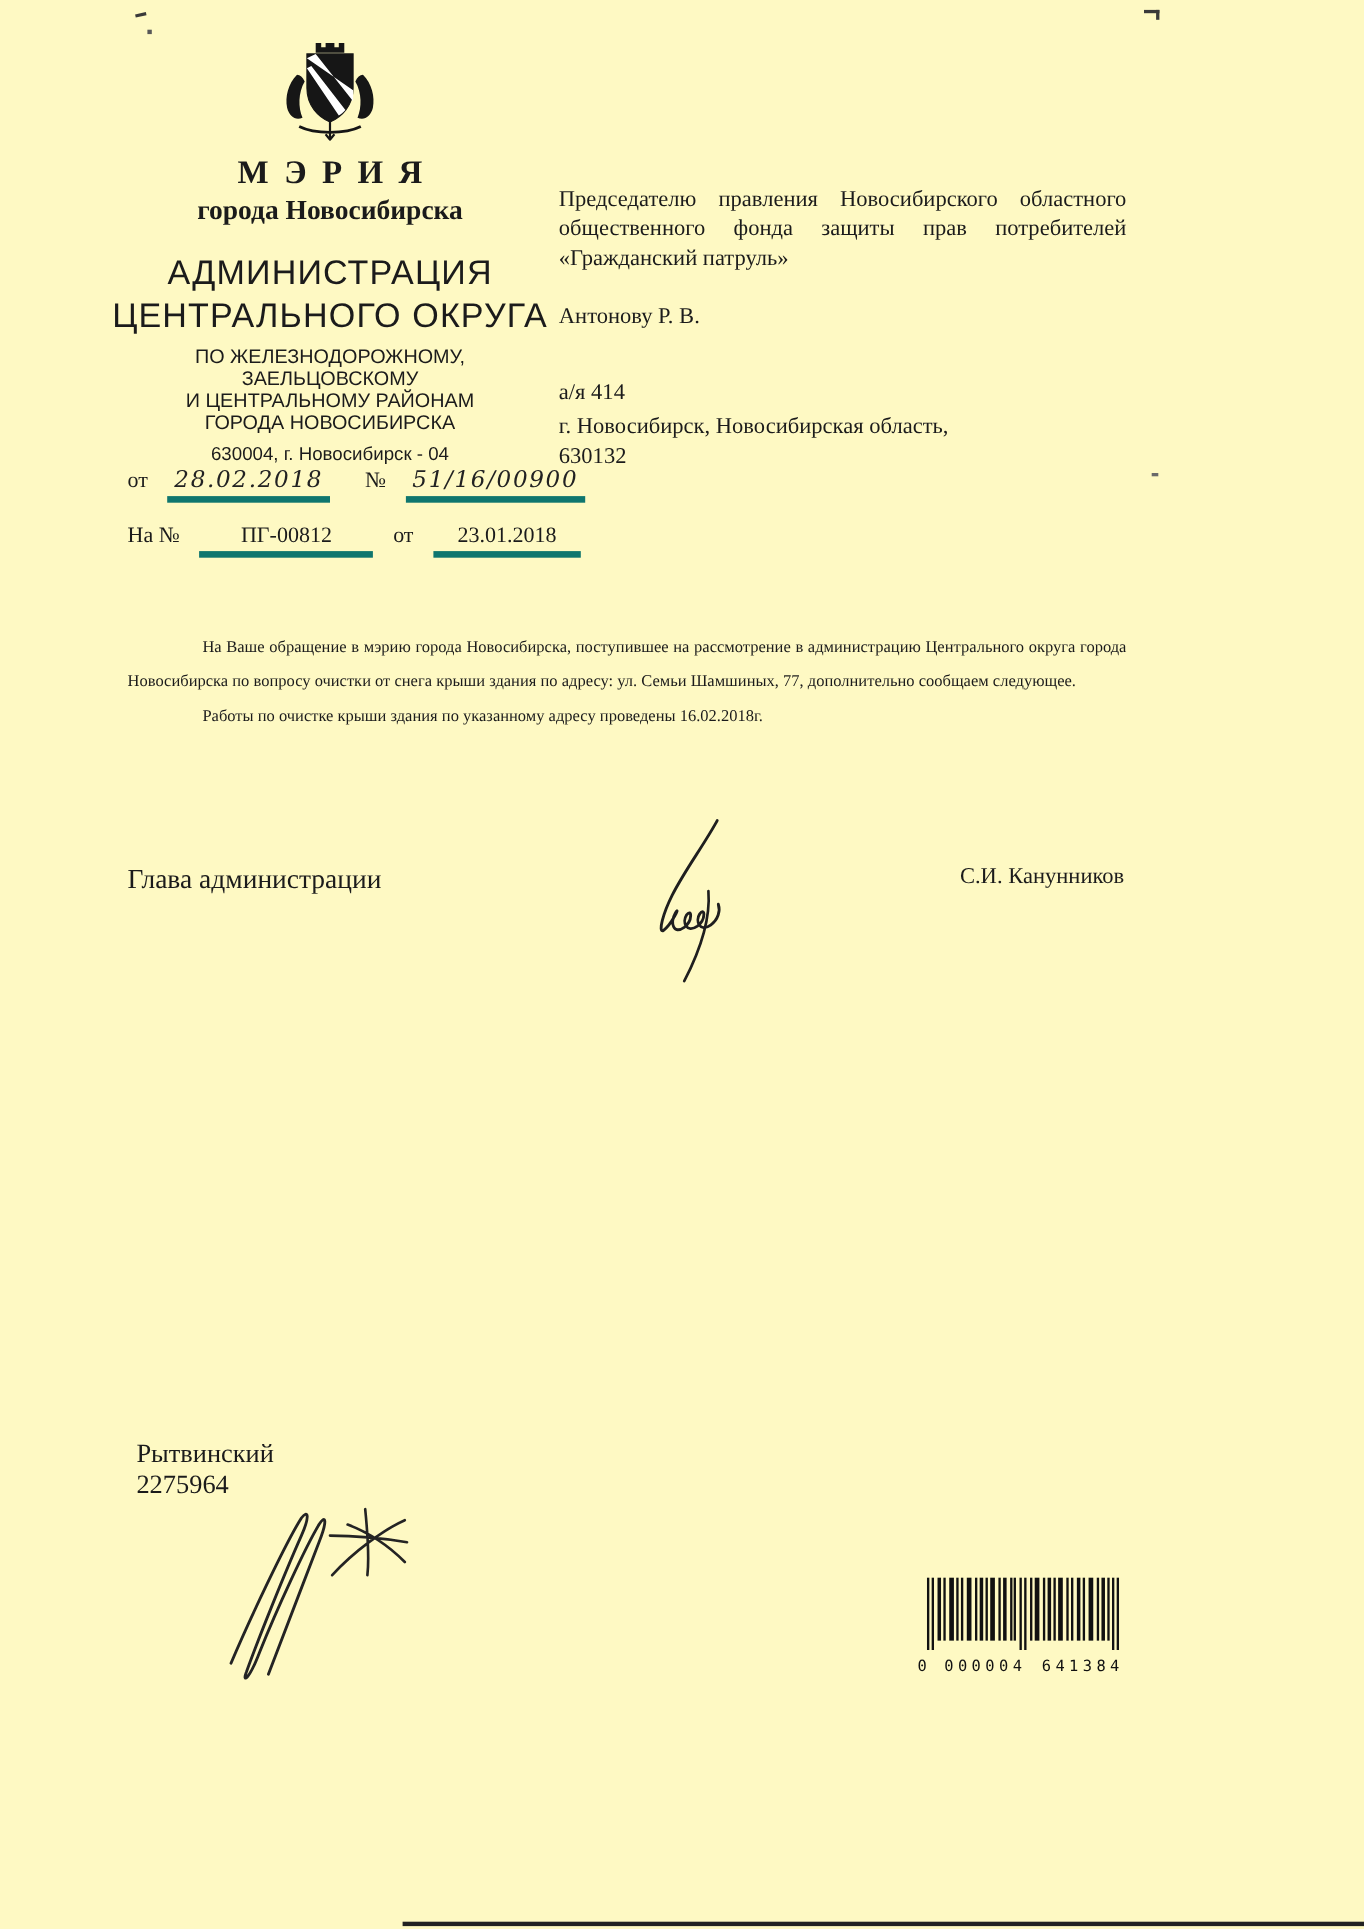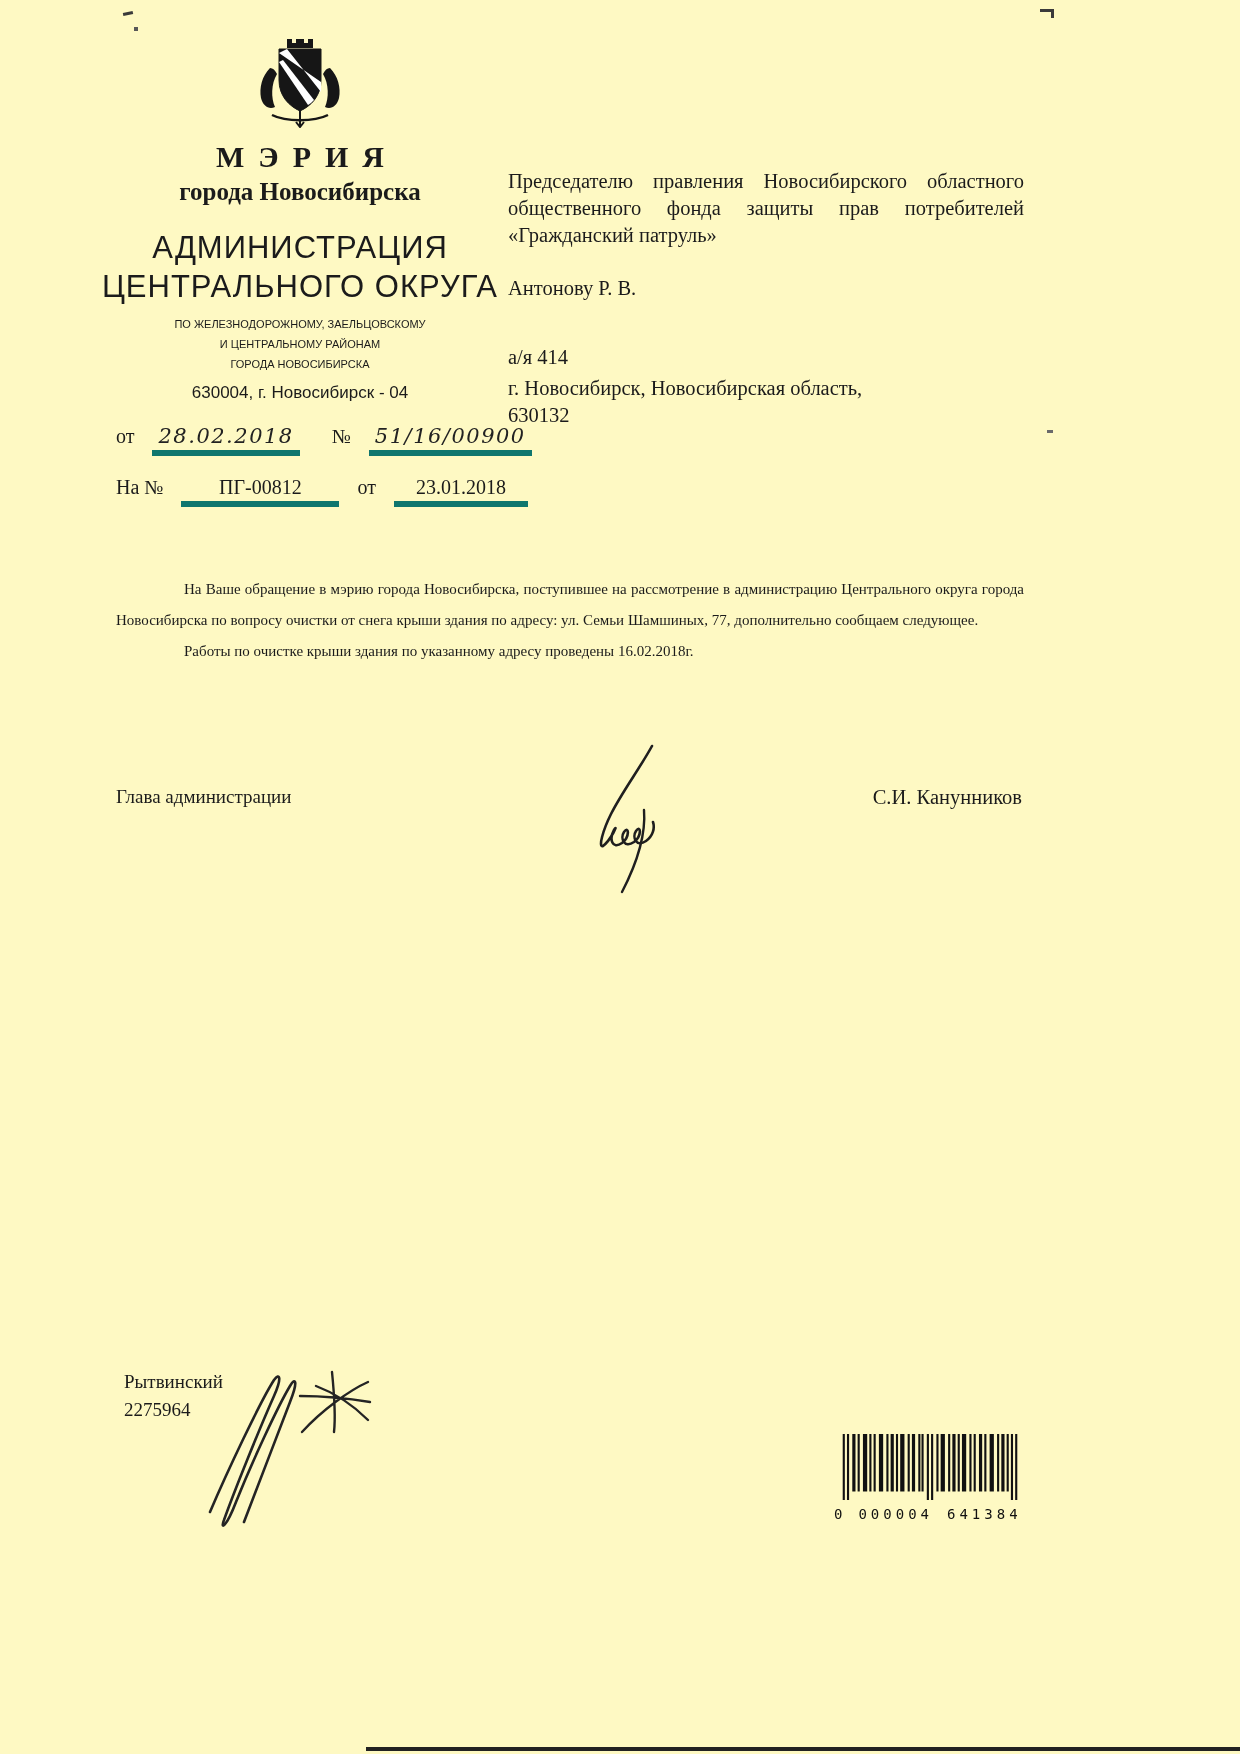--- a/index.html
+++ b/index.html
@@ -27,21 +27,21 @@
   }
   .org2 { font-size: 25px; font-weight: bold; margin-top: 4px; }
   .div1, .div2 {
     font-family: "Liberation Sans", sans-serif;
     font-size: 31px; letter-spacing: 1px;
   }
   .div1 { margin-top: 24px; }
   .div2 { margin-top: 3px; }
   .cov {
     font-family: "Liberation Sans", sans-serif;
-    font-size: 11px; line-height: 20px;
+    font-size: 18px; line-height: 20px;
   }
   .cov-first { margin-top: 9px; }
   .addr {
     font-family: "Liberation Sans", sans-serif;
     font-size: 17px; line-height: 23px;
   }
   .addr-first { margin-top: 7px; }
 
   
   .ref1 { position: absolute; left: 116px; top: 424px; font-size: 20px; white-space: nowrap; }
@@ -85,29 +85,29 @@
     position: absolute;
     left: 116px; top: 574px;
     width: 908px;
     font-size: 15px;
     line-height: 31px;
     text-align: justify;
   }
   .body-text p { margin: 0; text-indent: 68px; }
 
   
-  .sign-position { position: absolute; left: 116px;  top: 786px; font-size: 19px; }
+  .sign-position { position: absolute; left: 116px;  top: 786px; font-size: 25px; }
   .sign-name     { position: absolute; right: 218px; top: 786px; font-size: 20.5px; }
   .sign-autograph { position: absolute; left: 556px; top: 740px; }
 
   
   .executor {
     position: absolute;
-    left: 124px; top: 1368px;
-    font-size: 19px; line-height: 28px;
+    left: 124px; top: 1308px;
+    font-size: 24px; line-height: 28px;
   }
   .executor-autograph { position: absolute; left: 182px; top: 1362px; }
 
   
   .barcode { position: absolute; left: 836px; top: 1434px; width: 188px; }
   .barcode-digits {
     display: flex; align-items: baseline;
     font-family: "DejaVu Sans Mono", monospace;
     font-size: 14px; margin-top: 2px; color: #111;
   }

